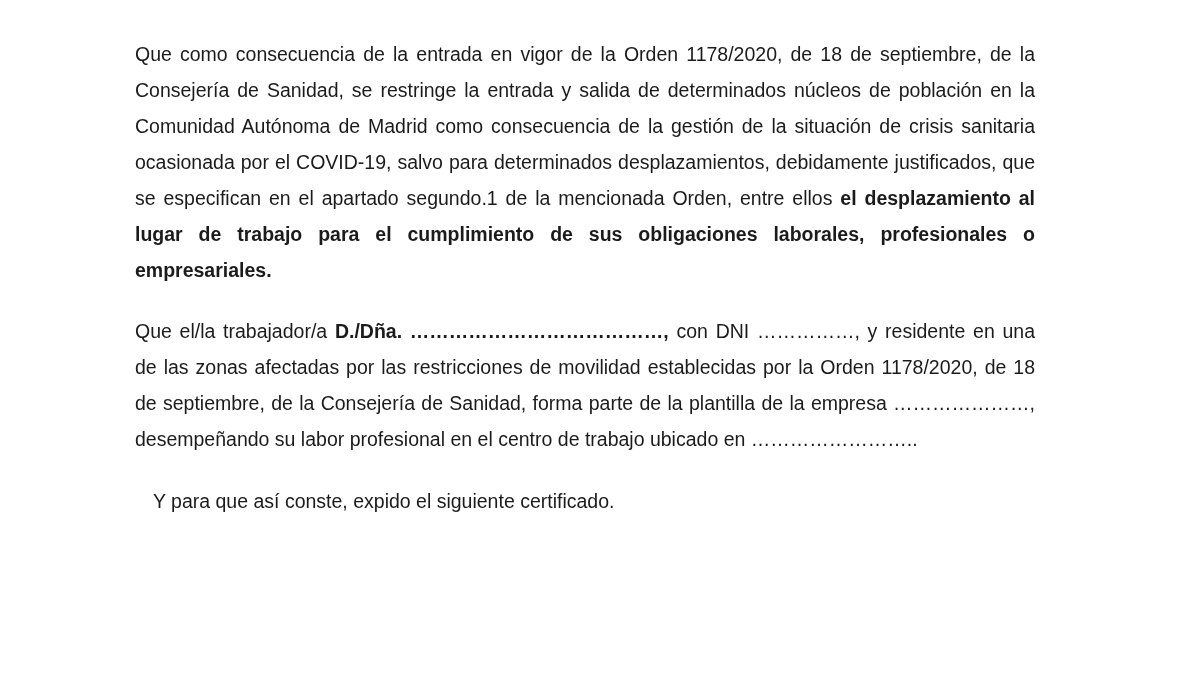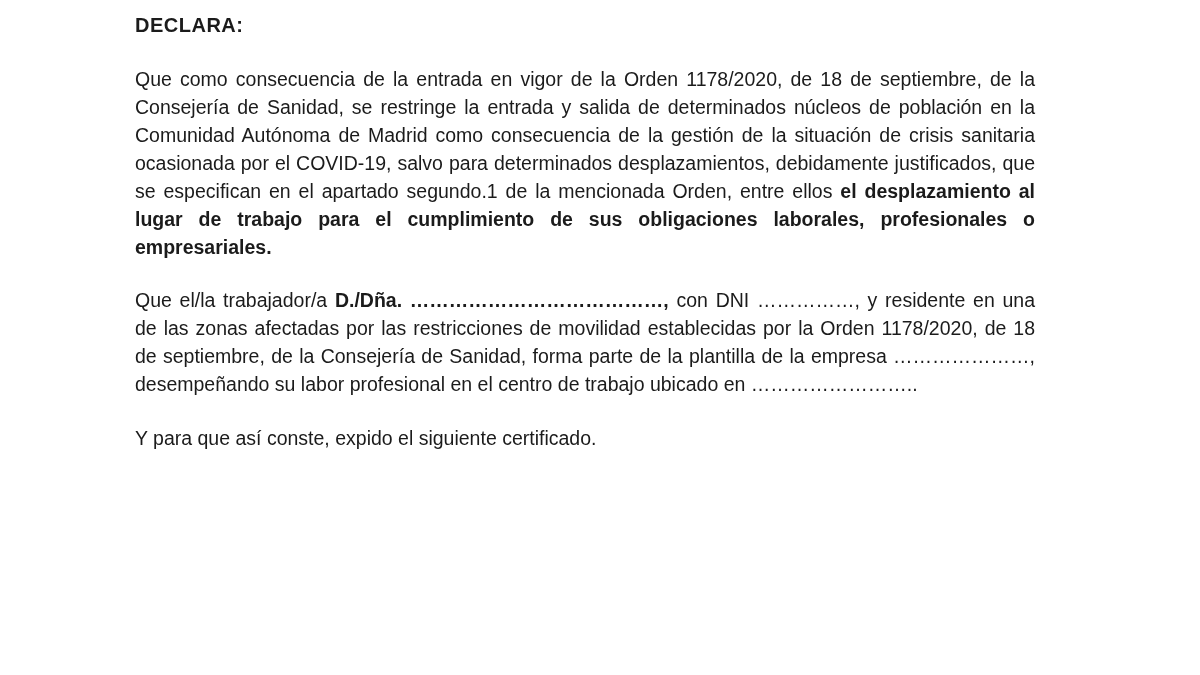--- a/index.html
+++ b/index.html
@@ -23,40 +23,39 @@
   }
   .doc-heading {
     font-size: 20px;
     line-height: 27px;
     font-weight: bold;
     margin: 0;
     letter-spacing: 0.5px;
   }
   .doc-par {
     font-size: 19.5px;
-    line-height: 28px;
+    line-height: 36px;
     text-align: justify;
     margin: 0;
   }
   .doc-par .bold {
     font-weight: bold;
   }
   #heading-declara { margin-top: 2px; }
   #par-declara     { margin-top: 26px; }
   #par-circunstancia { margin-top: 58px; }
   #heading-certifica { margin-top: 17px; }
   #par-certifica   { margin-top: 25px; }
-  #par-cierre      { margin-top: 26px; text-align: left; }
+  #par-cierre      { margin-top: 26px; text-align: left; margin-left: 18px; }
 </style>
 </head>
 <body>
 
 <div class="page">
 
-  <h1 class="doc-heading" id="heading-declara">DECLARA:</h1>
 
   <p class="doc-par" id="par-declara"><span>Que como consecuencia de la entrada en vigor de la Orden 1178/2020, de 18 de septiembre, de la Consejería de Sanidad, se restringe la entrada y salida de determinados núcleos de población en la Comunidad Autónoma de Madrid como consecuencia de la gestión de la situación de crisis sanitaria ocasionada por el COVID-19, salvo para determinados desplazamientos, debidamente justificados, que se especifican en el apartado segundo.1 de la mencionada Orden, entre ellos </span><span class="bold">el desplazamiento al lugar de trabajo para el cumplimiento de sus obligaciones laborales, profesionales o empresariales.</span></p>
 
 
 
   <p class="doc-par" id="par-certifica"><span>Que el/la trabajador/a </span><span class="bold">D./Dña. …………………………………,</span><span> con DNI ……………, y residente en una de las zonas afectadas por las restricciones de movilidad establecidas por la Orden 1178/2020, de 18 de septiembre, de la Consejería de Sanidad, forma parte de la plantilla de la empresa …………………, desempeñando su labor profesional en el centro de trabajo ubicado en ……………………..</span></p>
 
   <p class="doc-par" id="par-cierre">Y para que así conste, expido el siguiente certificado.</p>
 
 </div>

